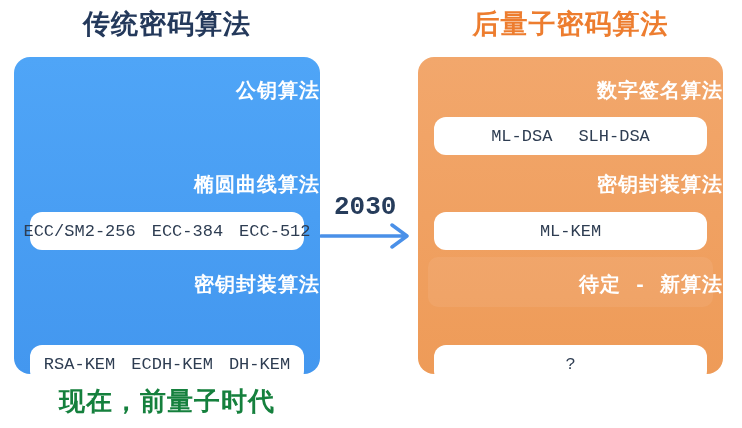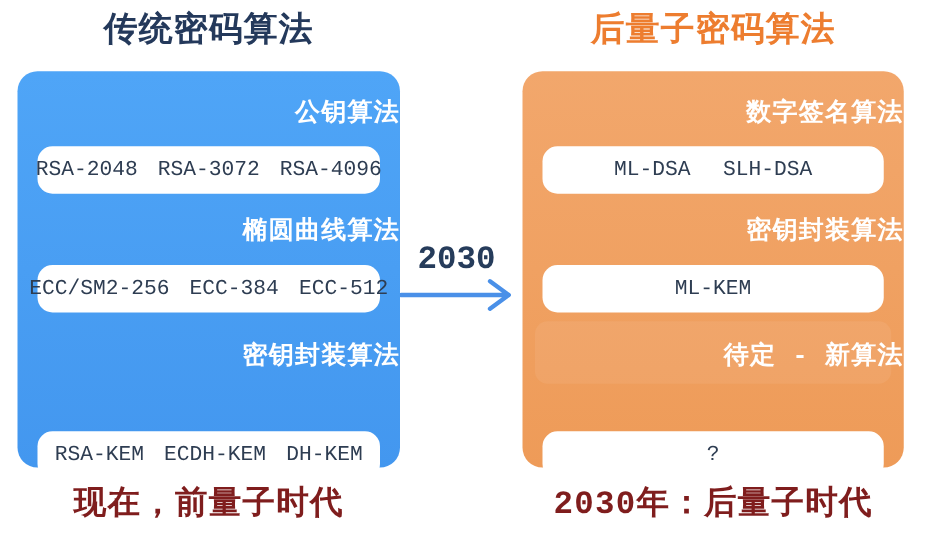--- a/index.html
+++ b/index.html
@@ -107,41 +107,36 @@
   }
 
   .caption {
     position: absolute;
     top: 386px;
     height: 34px;
     line-height: 34px;
     text-align: center;
     font-size: 26px;
     font-weight: 700;
-    color: #7f1d1d;
+    color: #15803d;
     letter-spacing: 1px;
   }
   .caption.left  { left: 14px;  width: 306px; }
   .caption.right { left: 418px; width: 305px; }
 </style>
 </head>
 <body>
 
 <div class="canvas">
 
   <div class="col-title left">传统密码算法</div>
   <div class="col-title right">后量子密码算法</div>
 
   <div class="panel blue">
     <div class="section-header header-1">公钥算法</div>
-    <div class="pill pill-1">
-      <span class="pill-item">RSA-2048</span>
-      <span class="pill-item">RSA-3072</span>
-      <span class="pill-item">RSA-4096</span>
-    </div>
 
     <div class="section-header header-2">椭圆曲线算法</div>
     <div class="pill pill-2">
       <span class="pill-item">ECC/SM2-256</span>
       <span class="pill-item">ECC-384</span>
       <span class="pill-item">ECC-512</span>
     </div>
 
     <div class="section-header header-3">密钥封装算法</div>
     <div class="pill pill-3">
@@ -170,15 +165,14 @@
       <span class="pill-item">?</span>
     </div>
   </div>
 
   <div class="arrow-label">2030</div>
   <svg class="arrow-svg" width="96" height="28" viewBox="0 0 96 28">
     <path d="M1 14 H84 M72 3 L87 14 L72 25" stroke="#4A90E8" stroke-width="3.5" fill="none" stroke-linecap="round" stroke-linejoin="round"></path>
   </svg>
 
   <div class="caption left">现在，前量子时代</div>
-  <div class="caption right">2030年：后量子时代</div>
 
 </div>
 
 </body></html>

